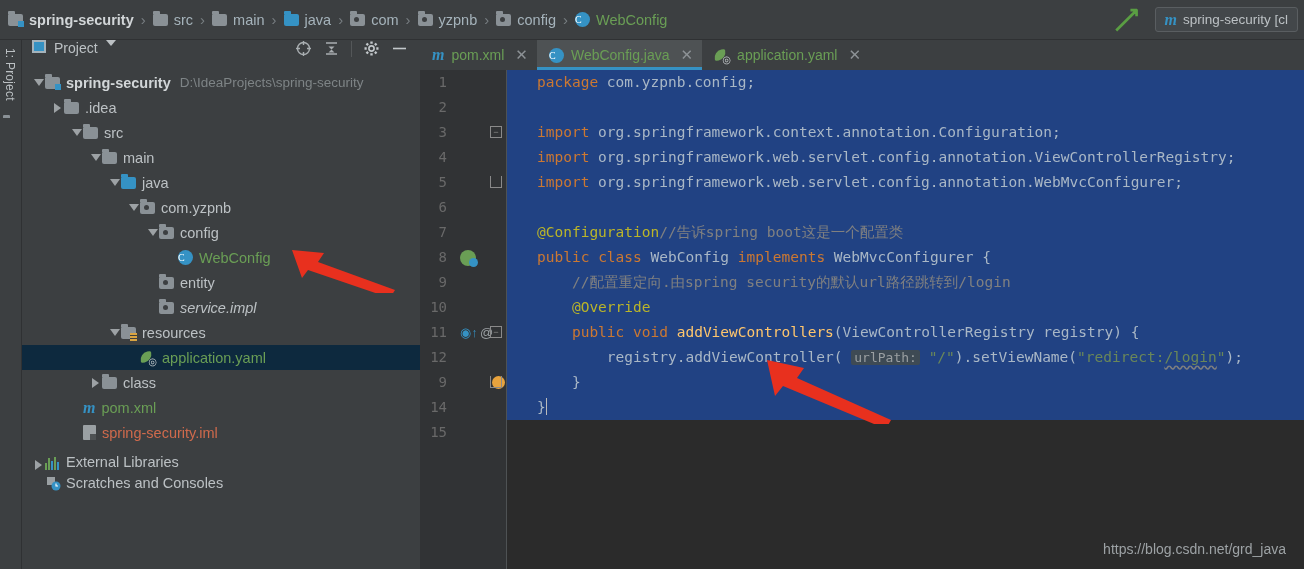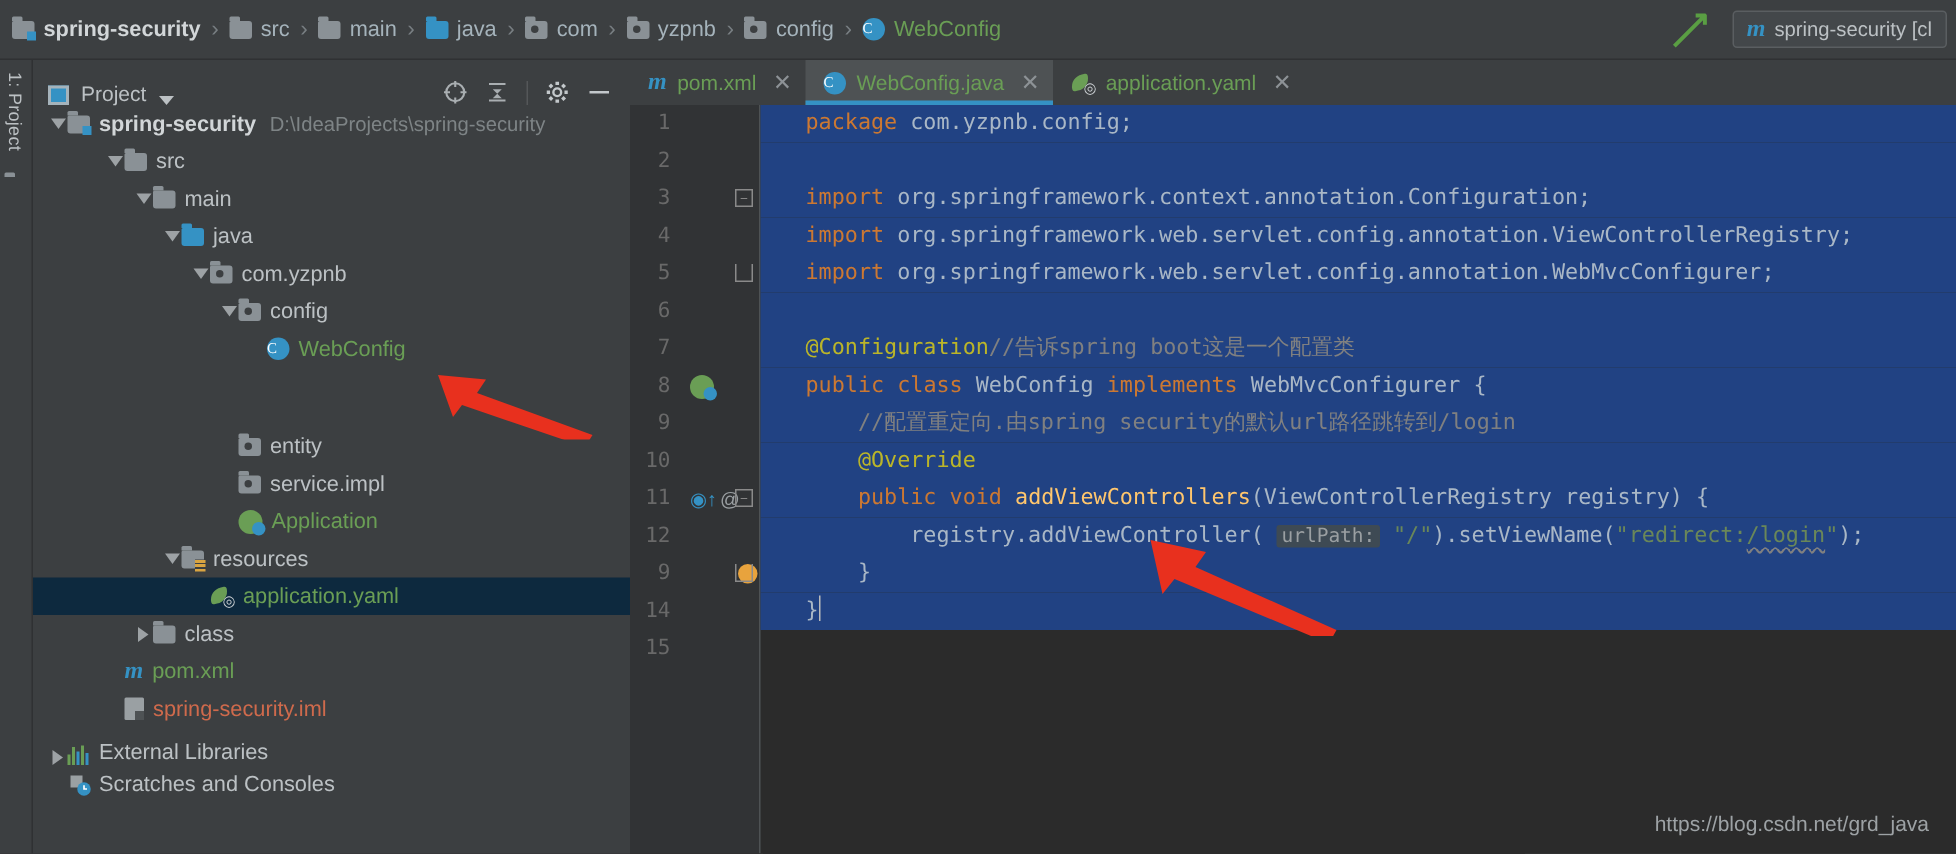--- a/index.html
+++ b/index.html
@@ -49,21 +49,21 @@
 
   
   .leftstrip { position: absolute; left: 0; top: 40px; width: 22px; height: 529px;
     background: #3C3F41; border-right: 1px solid #2F3133; }
   .vtext { position: absolute; top: 8px; left: 3px; writing-mode: vertical-rl;
     font-size: 12px; color: #BCC1C4; white-space: nowrap; letter-spacing: .2px; }
   .stripfolder { position: absolute; left: 3px; top: 78px; }
 
   
   .panel { position: absolute; left: 22px; top: 40px; width: 398px; height: 529px; background: #3C3F41; }
-  .panel-head { height: 30px; display: flex; align-items: flex-end; padding: 0 6px 0 10px; gap: 8px; }
+  .panel-head { height: 30px; display: flex; align-items: flex-start; padding: 0 6px 0 10px; gap: 8px; }
   .panel-title { color: #BCC1C4; font-size: 14px; }
   .panel-sq { width: 14px; height: 13px; border: 2px solid #A5B3BB; background: #3592C4; flex: none; }
   .caret-d { width: 0; height: 0; border-left: 5px solid transparent; border-right: 5px solid transparent; border-top: 6px solid #BCC1C4; }
   .panel-actions { margin-left: auto; display: flex; align-items: center; gap: 11px; padding-right: 6px; color: #A9AEB1; }
   .act { width: 17px; height: 17px; position: relative; }
   .divider-v { width: 1px; height: 16px; background: #545759; }
   .tree { position: absolute; left: 0; top: 30px; width: 398px; height: 499px; overflow: hidden; }
   .row { height: 25px; display: flex; align-items: center; font-size: 14.5px; color: #BCC1C4; white-space: nowrap; }
   .row.sel { background: #0D293E; }
   .arrow { width: 13px; flex: none; display: flex; align-items: center; justify-content: center; }
@@ -236,20 +236,29 @@
         <div class="row" style="padding-left: 10px;">
           <span class="arrow d">
             <i></i>
           </span>
           <span class="ico" style="display: inline-flex; align-items: center;">
             <span class="folder mod"></span>
           </span>
           <span class="lbl bold">spring-security</span>
           <span class="sub">D:\IdeaProjects\spring-security</span>
         </div>
+        <div class="row" style="padding-left: 29px;">
+          <span class="arrow r">
+            <i></i>
+          </span>
+          <span class="ico" style="display: inline-flex; align-items: center;">
+            <span class="folder"></span>
+          </span>
+          <span class="lbl c-white">.idea</span>
+        </div>
         <div class="row" style="padding-left: 48px;">
           <span class="arrow d">
             <i></i>
           </span>
           <span class="ico" style="display: inline-flex; align-items: center;">
             <span class="folder"></span>
           </span>
           <span class="lbl c-white">src</span>
         </div>
         <div class="row" style="padding-left: 67px;">
@@ -286,38 +295,33 @@
           <span class="ico" style="display: inline-flex; align-items: center;">
             <span class="folder pkg"></span>
           </span>
           <span class="lbl c-white">config</span>
         </div>
         <div class="row" style="padding-left: 143px;">
           <span class="arrow"></span>
           <span class="cicon" style="display: inline-flex; align-items: center;">C</span>
           <span class="lbl c-green">WebConfig</span>
         </div>
-        <div class="row" style="padding-left: 124px; margin-top: 40px;">
+        <div class="row" style="padding-left: 124px;">
           <span class="arrow"></span>
           <span class="ico" style="display: inline-flex; align-items: center;">
             <span class="folder pkg"></span>
           </span>
           <span class="lbl c-white">entity</span>
         </div>
-        <div class="row" style="padding-left: 124px;">
+        <div class="row" style="padding-left: 124px; font-style: italic;">
           <span class="arrow"></span>
           <span class="ico" style="display: inline-flex; align-items: center;">
             <span class="folder pkg"></span>
           </span>
           <span class="lbl c-white">service.impl</span>
-        </div>
-        <div class="row" style="padding-left: 124px;">
-          <span class="arrow"></span>
-          <span class="appico" style="display: inline-flex; align-items: center;"></span>
-          <span class="lbl c-green">Application</span>
         </div>
         <div class="row" style="padding-left: 86px;">
           <span class="arrow d">
             <i></i>
           </span>
           <span class="ico" style="display: inline-flex; align-items: center;">
             <span class="folder res"></span>
           </span>
           <span class="lbl c-white">resources</span>
         </div>

